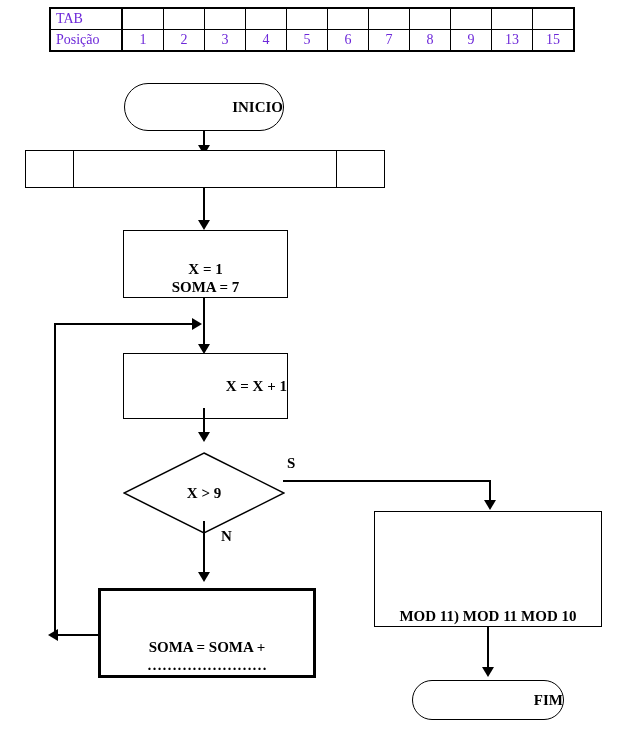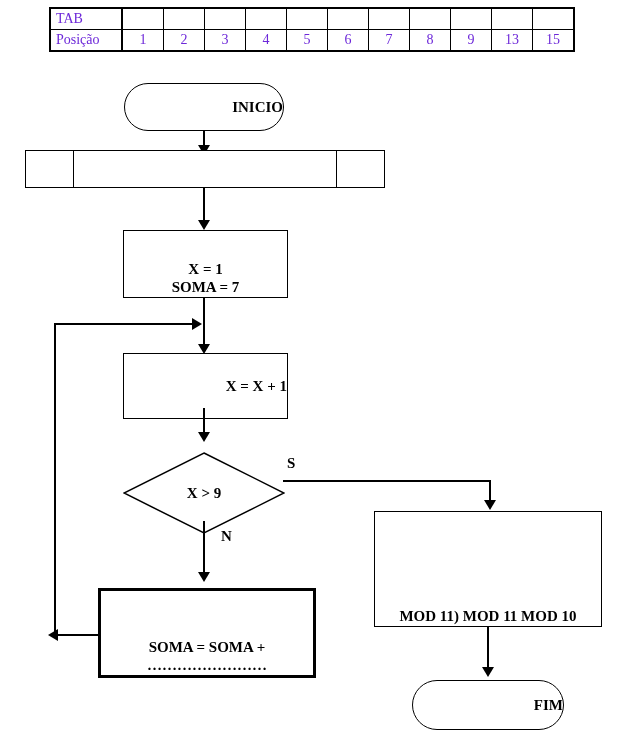--- a/index.html
+++ b/index.html
@@ -248,17 +248,17 @@
   </div>
 
   <div class="conn v-line" style="left:487px; top:627px; height:48px;"></div>
   <div class="arrow-down" style="left:482px; top:667px;"></div>
 
   <div class="node process-thick" style="left:98px; top:580px; width:218px; height:90px; flex-direction:column;margin-top:8px;">
     <span class="node-line">SOMA = SOMA +</span>
     <span class="dots-line">……………………</span>
   </div>
 
-  <div class="node terminal" style="left:412px; top:680px; width:152px; height:50px;">
+  <div class="node terminal" style="left:412px; top:680px; width:152px; height:40px;">
     <span>FIM</span>
   </div>
 
 </div>
 
 </body></html>

